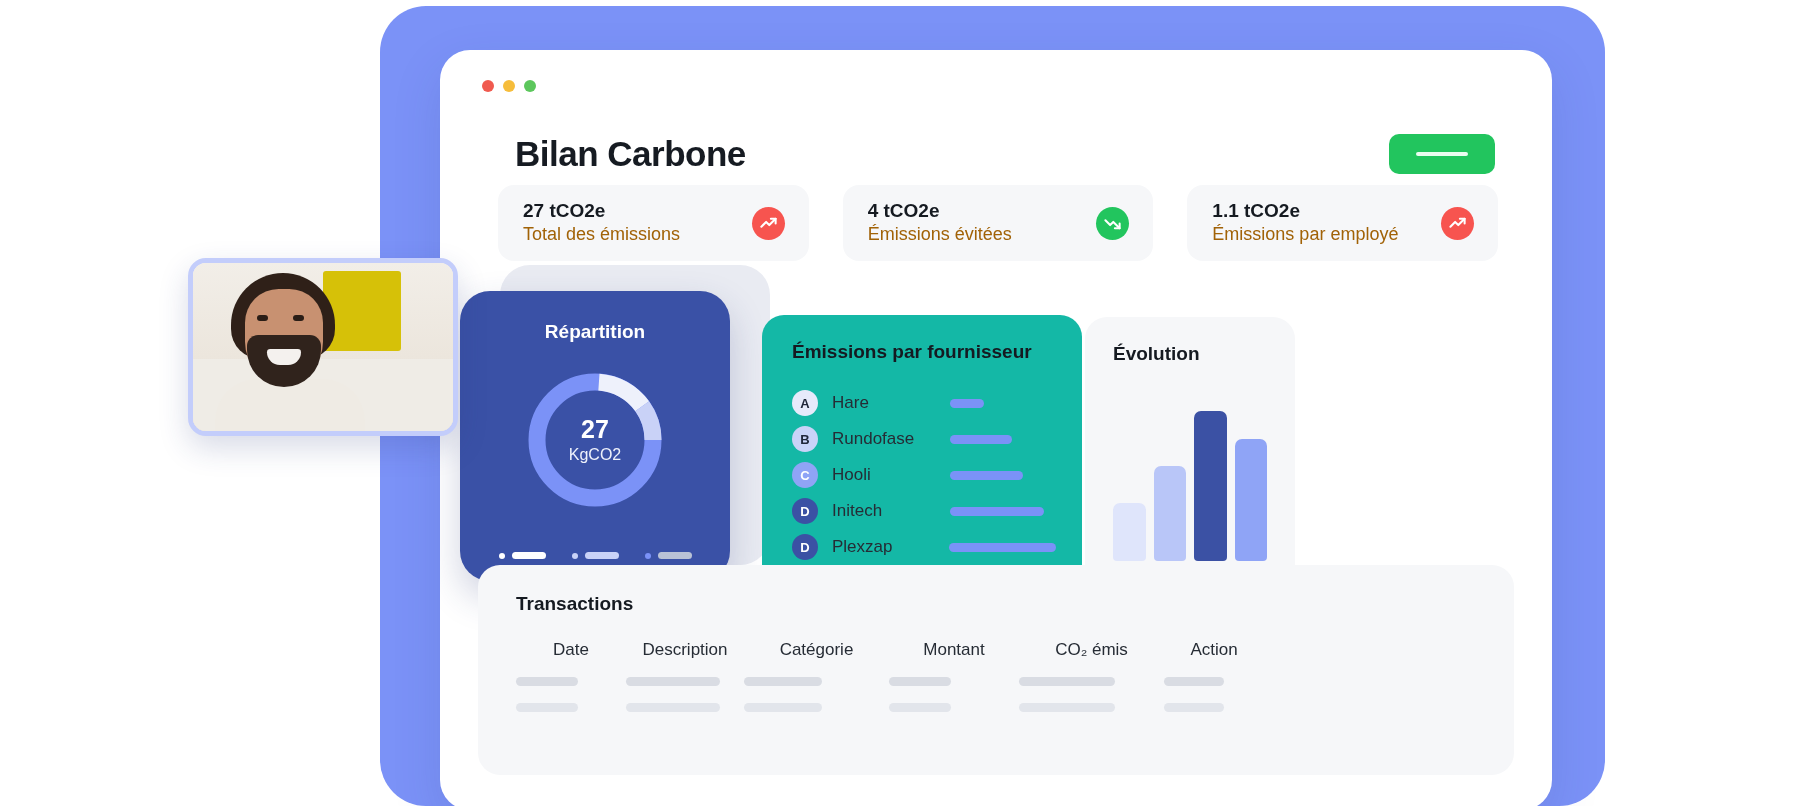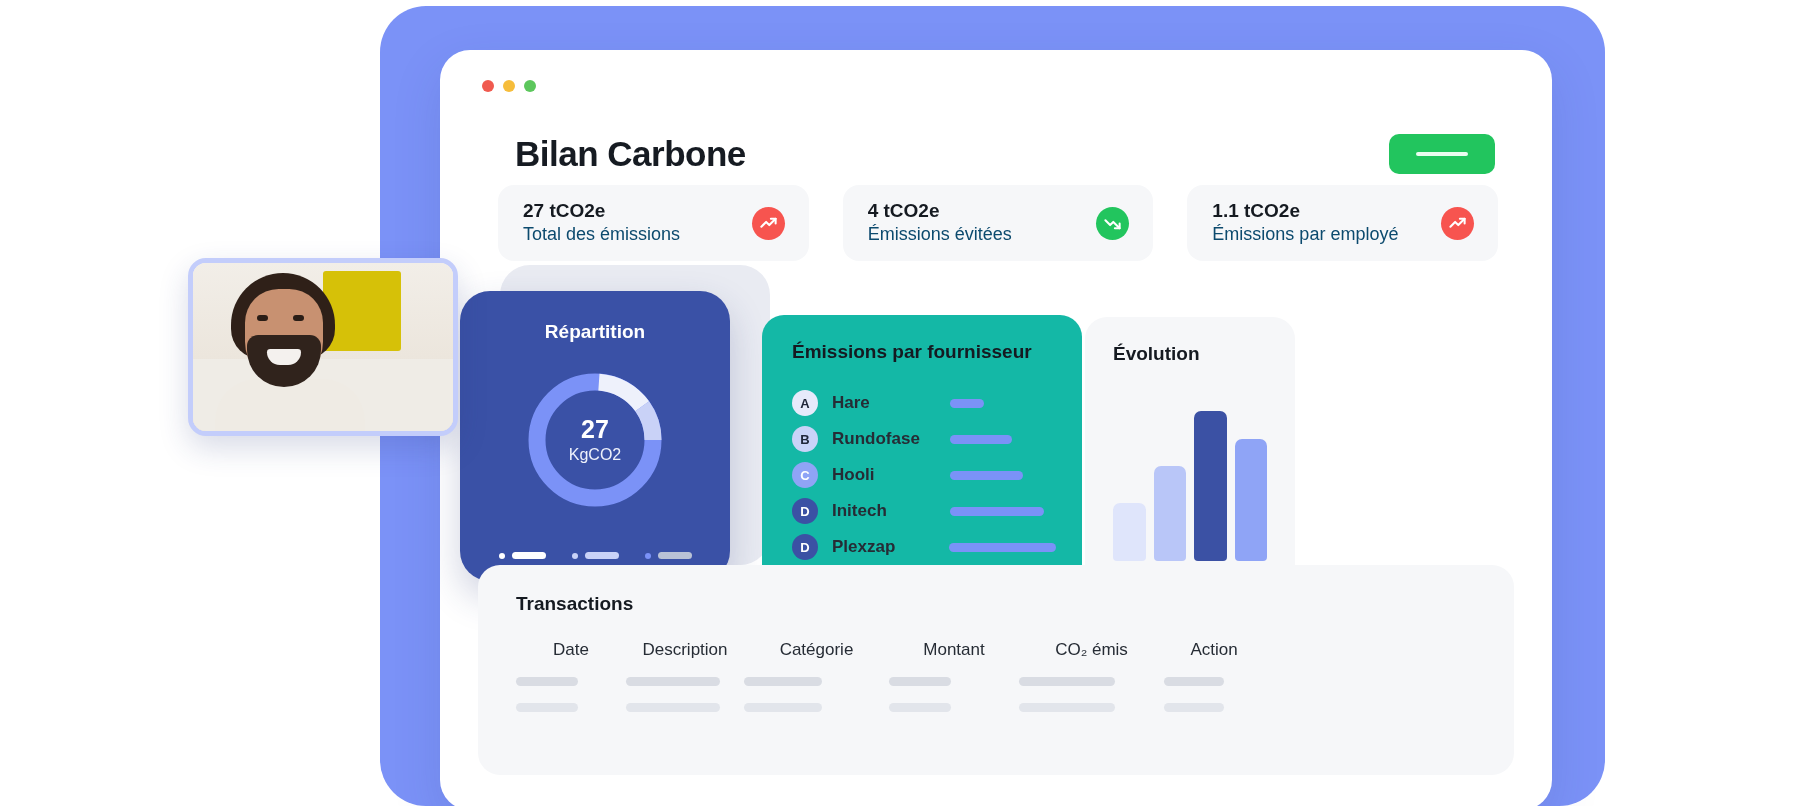--- a/index.html
+++ b/index.html
@@ -56,21 +56,21 @@
   .kpi-row {
     position: absolute; left: 58px; top: 135px;
     width: 1000px; display: flex; gap: 34px;
   }
   .kpi {
     flex: 1; height: 76px; background: #f6f7f9; border-radius: 16px;
     display: flex; align-items: center; justify-content: space-between;
     padding: 0 24px 0 25px;
   }
   .kpi-value { font-size: 19px; font-weight: 700; color: #151a21; line-height: 1.25; }
-  .kpi-label { font-size: 18px; color: #0c4a6e; line-height: 1.3; white-space: nowrap; }
+  .kpi-label { font-size: 18px; color: #a16207; line-height: 1.3; white-space: nowrap; }
   .kpi-badge {
     width: 33px; height: 33px; border-radius: 50%;
     display: flex; align-items: center; justify-content: center; flex: none;
   }
   .kpi-badge.up { background: #f7544f; }
   .kpi-badge.down { background: #22c55e; }
 
   
   .mid {
     position: absolute; left: 20px; top: 195px;
@@ -121,21 +121,21 @@
     padding: 26px 26px 0 30px;
   }
   .sup-title { font-size: 19px; font-weight: 700; color: #151a21; }
   .sup-list { margin-top: 22px; }
   .sup-row { display: flex; align-items: center; height: 36px; }
   .avatar {
     width: 26px; height: 26px; border-radius: 50%; flex: none;
     display: flex; align-items: center; justify-content: center;
     font-size: 13px; font-weight: 700;
   }
-  .sup-name { font-size: 17px; color: #262c35; margin-left: 14px; width: 118px; font-weight: bold; }
+  .sup-name { font-size: 17px; color: #262c35; margin-left: 14px; width: 118px; }
   .sup-bar { height: 9px; border-radius: 5px; background: #7b92f7; }
 
   
   .evo-card {
     position: absolute; left: 625px; top: 72px;
     width: 210px; height: 270px;
     background: #f6f7f9; border-radius: 22px;
     padding: 26px 0 0 28px;
   }
   .evo-title { font-size: 19px; font-weight: 700; color: #151a21; }

